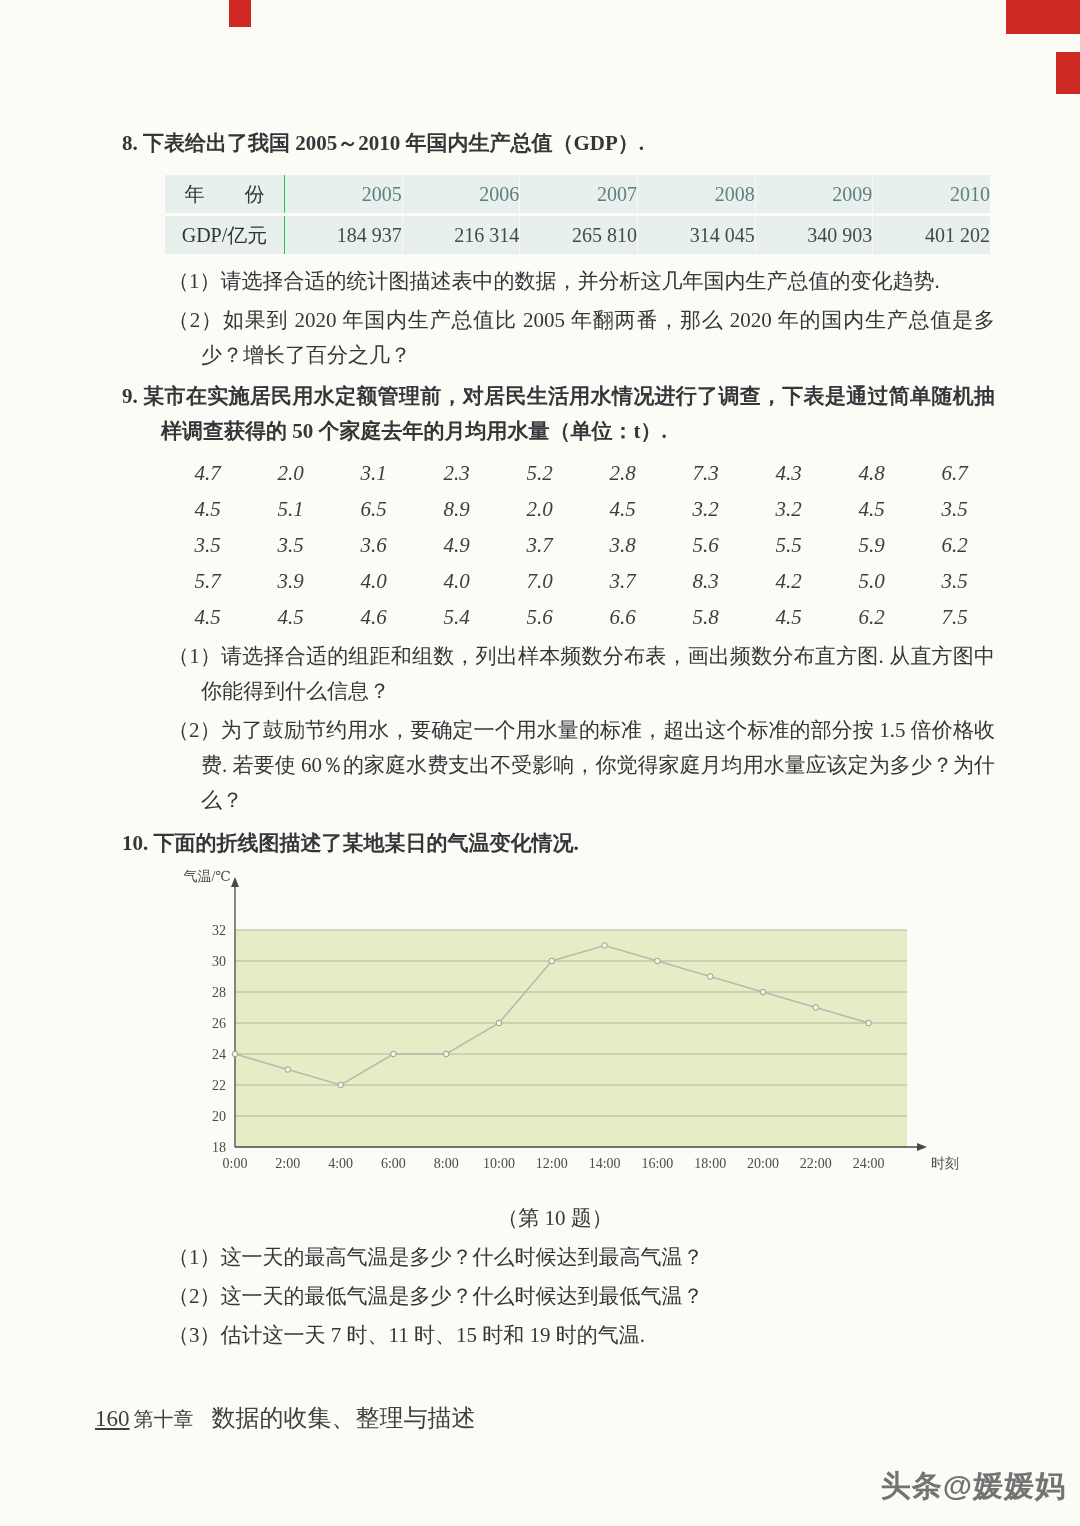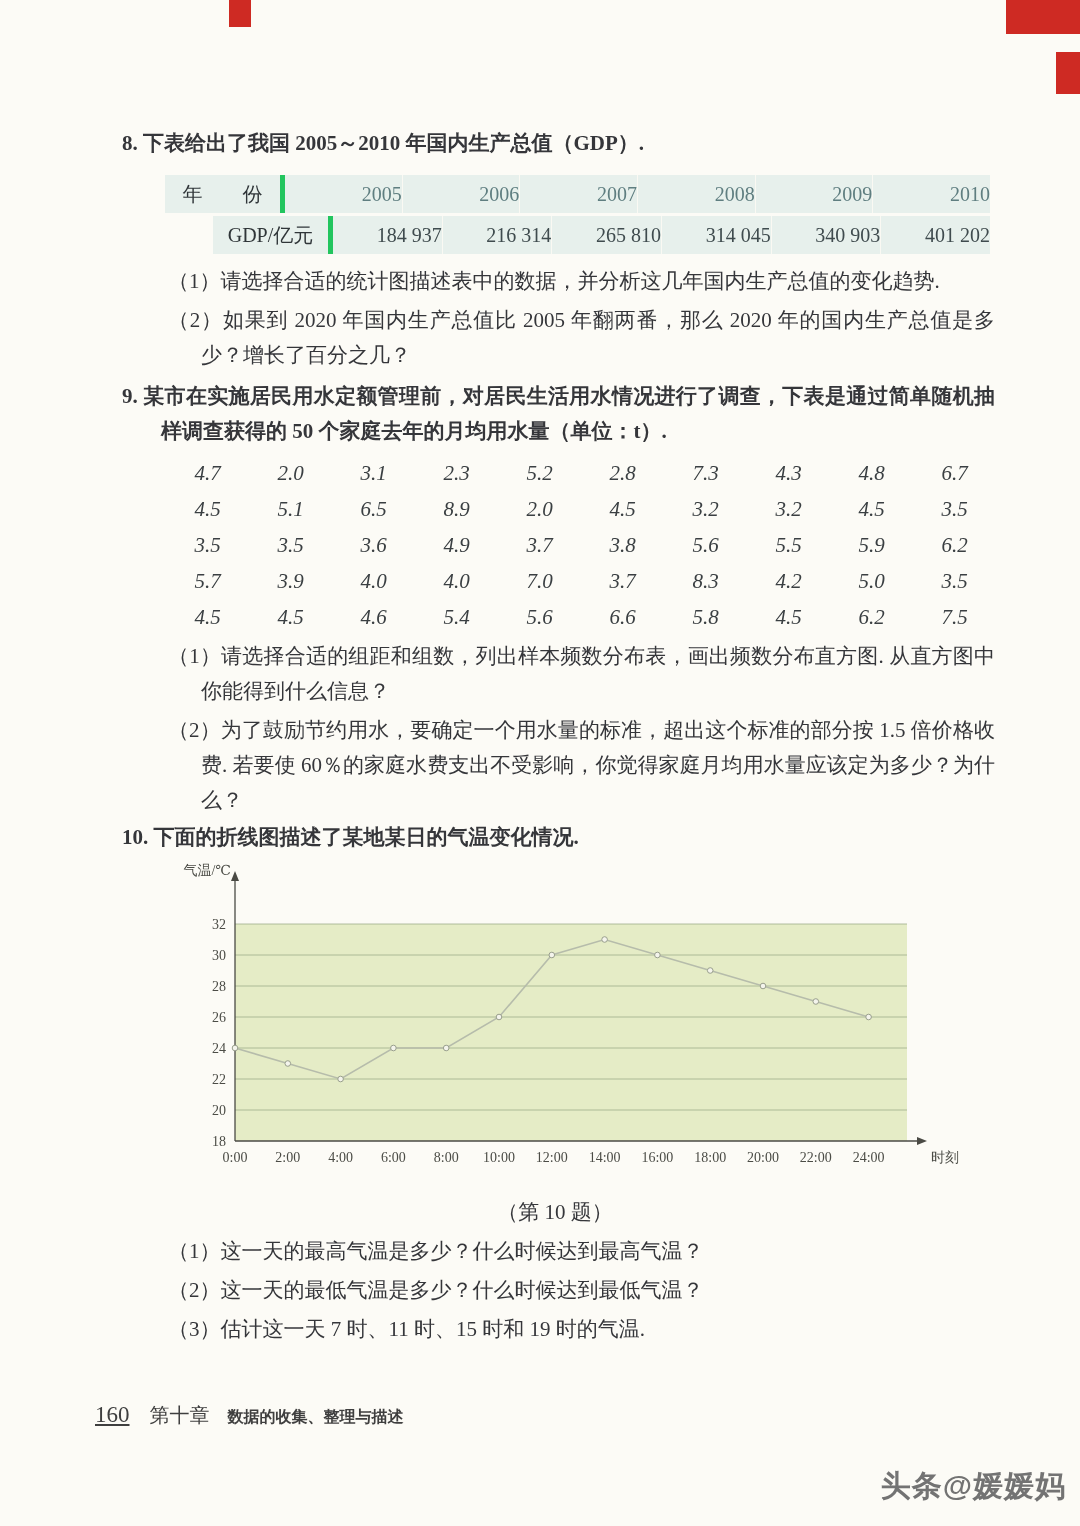--- a/index.html
+++ b/index.html
@@ -20,41 +20,41 @@
   .content {
     position:absolute; left:122px; top:126px; width:873px;
     font-size:21px; line-height:35px; text-align:justify;
   }
   p.ex-title { padding-left:39px; text-indent:-39px;font-weight:bold; }
   p.q { margin:4px 0 0 46px; padding-left:33px; text-indent:-33px; }
 
   
   .gdp-table { margin:14px 0 10px 43px; width:825px; font-size:20px; }
   .gdp-row { display:flex; background:#e7f0ec; height:38px; line-height:38px; }
-  .gdp-row + .gdp-row { margin-top:3px;margin-left:48px; }
-  .gdp-label { width:120px; text-align:center; color:#2f3538; border-right:5px solid #22c55e; }
+  .gdp-row + .gdp-row { margin-top:3px; }
+  .gdp-label { width:120px; text-align:center; color:#2f3538; border-right:1px solid #22c55e; }
   .gdp-cell { flex:1; text-align:right; border-right:1px solid #faf9f3; }
   .gdp-cell:last-child { border-right:none; }
   .gdp-cell.year { color:#5f7e80; }
   .gdp-cell.val { color:#3f4b4e; }
 
   
   .water-grid { margin:6px 0 4px 44px; width:830px; }
   .w-row { display:grid; grid-template-columns:repeat(10,1fr); line-height:36px;font-style:italic; }
   .w-cell { text-align:center; color:#3a3f42; }
 
   
   .chart-wrap { margin:4px 0 0 53px; width:815px; }
   svg text { font-family:"Liberation Serif","DejaVu Serif",serif; font-size:14px; fill:#4b4c46; }
   .chart-caption { text-align:center; margin:10px 0 0 53px; width:760px; }
 
   .footer { position:absolute; left:95px; top:1402px; color:#3f3f3f; }
   .footer .pn { font-size:23px;text-decoration:underline; }
-  .footer .chp { font-size:20px; margin-left:16px; }
-  .footer .chpt { font-size:16px; margin-left:14px;font-weight:bold; }
+  .footer .chp { font-size:20px; }
+  .footer .chpt { font-size:24px; margin-left:14px; }
 
   .watermark {
     position:absolute; right:14px; top:1466px;
     font-family:"Liberation Sans","DejaVu Sans",sans-serif;
     font-weight:bold; font-size:30px; color:#737373; letter-spacing:1px;
   }
 </style>
 </head>
 <body>
 
@@ -154,21 +154,21 @@
             <span class="w-cell">5.8</span>
             <span class="w-cell">4.5</span>
             <span class="w-cell">6.2</span>
             <span class="w-cell">7.5</span>
           </div>
         </div>
       <p class="q">（1）请选择合适的组距和组数，列出样本频数分布表，画出频数分布直方图. 从直方图中你能得到什么信息？</p>
       <p class="q">（2）为了鼓励节约用水，要确定一个用水量的标准，超出这个标准的部分按 1.5 倍价格收费. 若要使 60％的家庭水费支出不受影响，你觉得家庭月均用水量应该定为多少？为什么？</p>
     </section>
 
-    <section style="margin-top:2px;">
+    <section style="margin-top:8px;">
       <p class="ex-title">10. 下面的折线图描述了某地某日的气温变化情况.</p>
       <div class="chart-wrap">
         <svg width="815" height="315" viewBox="0 0 815 315">
             <rect x="60" y="65" width="672" height="217" fill="#e5ecc6"></rect>
             <line x1="60" y1="251" x2="732" y2="251" stroke="#9fae8b" stroke-width="0.8"></line>
             <line x1="60" y1="220" x2="732" y2="220" stroke="#9fae8b" stroke-width="0.8"></line>
             <line x1="60" y1="189" x2="732" y2="189" stroke="#9fae8b" stroke-width="0.8"></line>
             <line x1="60" y1="158" x2="732" y2="158" stroke="#9fae8b" stroke-width="0.8"></line>
             <line x1="60" y1="127" x2="732" y2="127" stroke="#9fae8b" stroke-width="0.8"></line>
             <line x1="60" y1="96" x2="732" y2="96" stroke="#9fae8b" stroke-width="0.8"></line>

